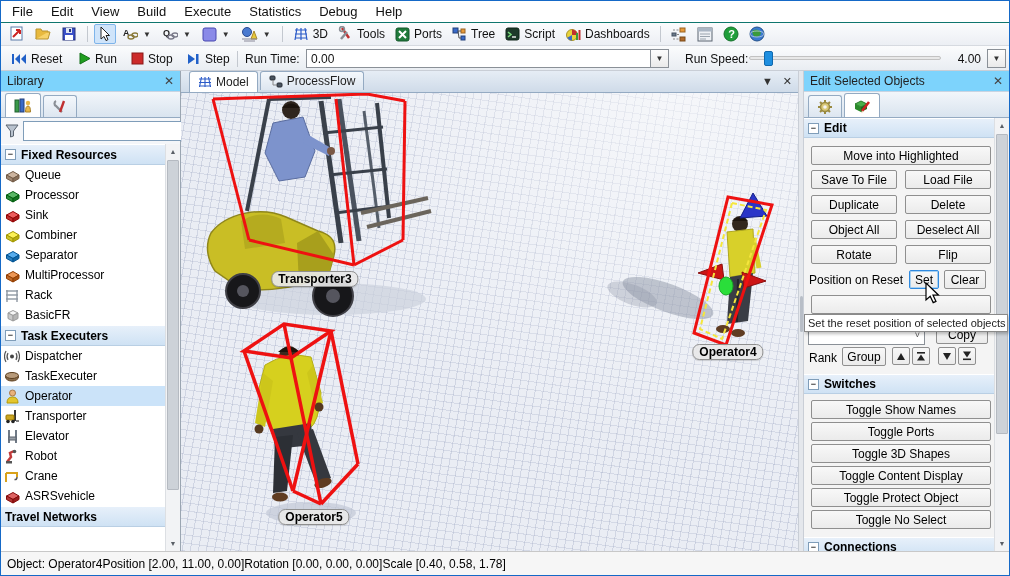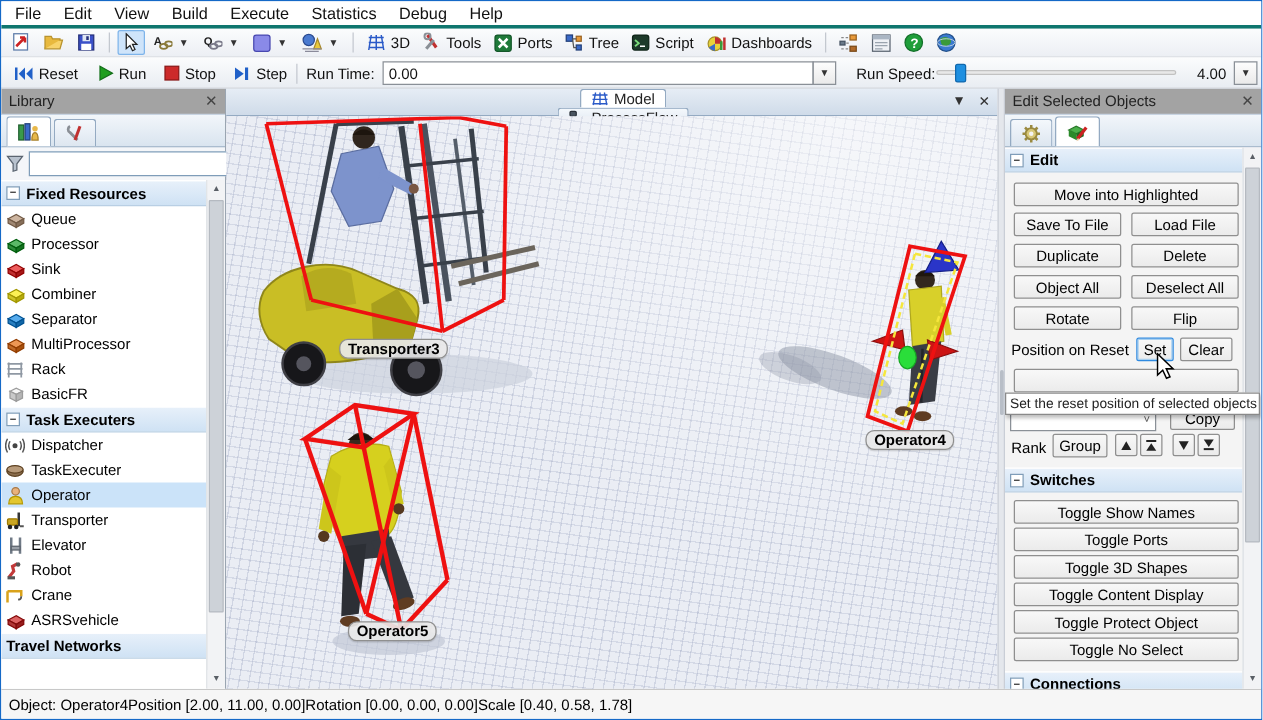--- a/index.html
+++ b/index.html
@@ -1,41 +1,41 @@
 <!DOCTYPE html>
 <html><head>
 <meta charset="utf-8">
 <style>
   * { box-sizing: border-box; margin:0; padding:0; }
   html,body { background:#fff; }
   body { font-family:"Liberation Sans", sans-serif; }
   .window { position:relative; width:1010px; height:576px; border:1px solid #1569c7; background:#fff; overflow:hidden; }
 
   
-  .menubar { height:22px; background:#fff; display:flex; align-items:center; padding-left:2px; border-bottom:3px solid #0f766e; }
+  .menubar { height:22px; background:#fff; display:flex; align-items:center; padding-left:2px; border-bottom:1px solid #0f766e; }
   .menu-item { font-size:13px; color:#111; padding:2px 9px; cursor:default; }
 
   
   .toolbar1 { height:23px; background:linear-gradient(#fbfcfd,#eceff4); border-bottom:1px solid #d6dae0; display:flex; align-items:center; padding-left:4px; gap:2px; }
   .toolbar2 { height:25px; background:linear-gradient(#fbfcfd,#e9edf2); border-bottom:1px solid #c9ced6; position:relative; }
   .tbtn { display:flex; align-items:center; gap:4px; padding:1px 3px; border:1px solid transparent; border-radius:2px; font-size:12px; color:#111; }
   .tbtn.active { border:1px solid #7eb4ea; background:#cfe4fa; }
   .tsep { width:1px; height:16px; background:#c3c8cf; margin:0 4px; }
   .drop { font-size:8px; color:#333; padding:0 1px; }
   .abs { position:absolute; top:0; height:25px; display:flex; align-items:center; gap:4px; font-size:12px; color:#111; }
   .runtime-input { height:19px; border:1px solid #8a9097; background:#fff; font-size:12px; padding:0 4px; font-family:"Liberation Sans",sans-serif; }
   .combo-arrow { width:19px; height:19px; border:1px solid #8a9097; background:linear-gradient(#fdfdfd,#eaeaea); font-size:8px; color:#333; display:flex; align-items:center; justify-content:center; }
   .slider-track { width:192px; height:4px; background:#e8e8e8; border:1px solid #c2c2c2; border-radius:2px; position:relative; }
   .slider-handle { position:absolute; top:-6px; width:9px; height:15px; background:#1e8fe0; border:1px solid #1068ad; border-radius:2px; }
 
   
   .main { display:flex; height:480px; }
 
   
-  .panel-header { height:21px; background:#a3a3a3; border-bottom:1px solid #c8d4e2; display:flex; align-items:center; font-size:12px; color:#222; padding:0 6px;justify-content:flex-end; }
+  .panel-header { height:21px; background:#7dd3fc; border-bottom:1px solid #c8d4e2; display:flex; align-items:center; font-size:12px; color:#222; padding:0 6px;justify-content:flex-end; }
   .panel-header .x { margin-left:auto; color:#444; font-size:12px; cursor:default; }
   .tabsrow { height:26px; background:linear-gradient(#f2f6fa,#d9e4ef); border-bottom:1px solid #94aac2; display:flex; align-items:flex-end; padding-left:4px; }
   .tab { height:22px; display:flex; align-items:center; gap:4px; padding:0 8px; border:1px solid #94aac2; border-bottom:none; border-radius:3px 3px 0 0; background:linear-gradient(#f4f8fc,#dde6f0); margin-right:2px; font-size:12px; color:#222; position:relative; }
   .tab.active { background:#fff; height:24px; z-index:2; }
 
   
   .library { width:180px; border-right:1px solid #9aa5b1; display:flex; flex-direction:column; background:#f4f6f9; }
   .filter-row { height:26px; display:flex; align-items:center; padding:0 3px; gap:3px; background:#f4f6f9; }
   .filter-input { flex:1; height:20px; border:1px solid #7f9db9; background:#fff; font-size:12px; padding:0 3px; font-family:"Liberation Sans",sans-serif; }
   .lib-list { position:relative; flex:1; overflow:hidden; background:#fff; }
@@ -48,21 +48,21 @@
 
   
   .vscroll { position:absolute; right:0; top:0; bottom:0; width:15px; background:#f2f3f5; border-left:1px solid #dcdfe3; }
   .sarrow { position:absolute; left:0; width:14px; height:15px; display:flex; align-items:center; justify-content:center; font-size:7px; color:#5a5f66; background:#f2f3f5; }
   .sarrow.up { top:0; }
   .sarrow.down { bottom:0; }
   .sthumb { position:absolute; left:1px; width:12px; background:#cdd2d8; border:1px solid #b5bac1; border-radius:1px; }
 
   
   .viewport { width:617px; display:flex; flex-direction:column; position:relative; }
-  .vtabs { height:22px; background:linear-gradient(#e6edf5,#cfdbe9); border-bottom:1px solid #94aac2; display:flex; align-items:center; padding-left:20px; position:relative;flex-direction:column; }
+  .vtabs { height:22px; background:linear-gradient(#e6edf5,#cfdbe9); border-bottom:1px solid #94aac2; display:flex; align-items:flex-start; padding-left:8px; position:relative; }
   .vtabs .tab { height:19px; font-size:12px; }
   .vtabs .tab.active { height:21px; }
   .vtab-ctrl { position:absolute; right:6px; top:4px; display:flex; gap:10px; font-size:11px; color:#333; }
   .scene { position:relative; flex:1; overflow:hidden;
     background-color:#eaedf4;
     background-image:
       radial-gradient(ellipse at 80% 0%, rgba(255,255,255,0.55), rgba(255,255,255,0) 55%),
       repeating-linear-gradient(100deg, rgba(148,158,188,0.30) 0px, rgba(148,158,188,0.30) 1px, transparent 1px, transparent 8px),
       repeating-linear-gradient(8deg, rgba(148,158,188,0.26) 0px, rgba(148,158,188,0.26) 1px, transparent 1px, transparent 8px);
   }
@@ -676,21 +676,21 @@
               <line x1="112" y1="398" x2="140" y2="411"></line>
               <line x1="140" y1="411" x2="177" y2="371"></line>
               <line x1="177" y1="371" x2="150" y2="238"></line>
               <line x1="150" y1="238" x2="112" y2="398"></line>
               <line x1="103" y1="231" x2="140" y2="411"></line>
             </g>
           </g>
         </svg>
         <div class="obj-label" style="left:134px; top:178px;">Transporter3</div>
         <div class="obj-label" style="left:547px; top:251px;">Operator4</div>
-        <div class="obj-label" style="left:133px; top:404px;">Operator5</div>
+        <div class="obj-label" style="left:133px; top:416px;">Operator5</div>
       </div>
     </div>
 
     <div class="splitter">
         <div class="grip"></div>
       </div>
 
     <div class="editpanel">
       <div class="panel-header">
         <span>Edit Selected Objects</span>

